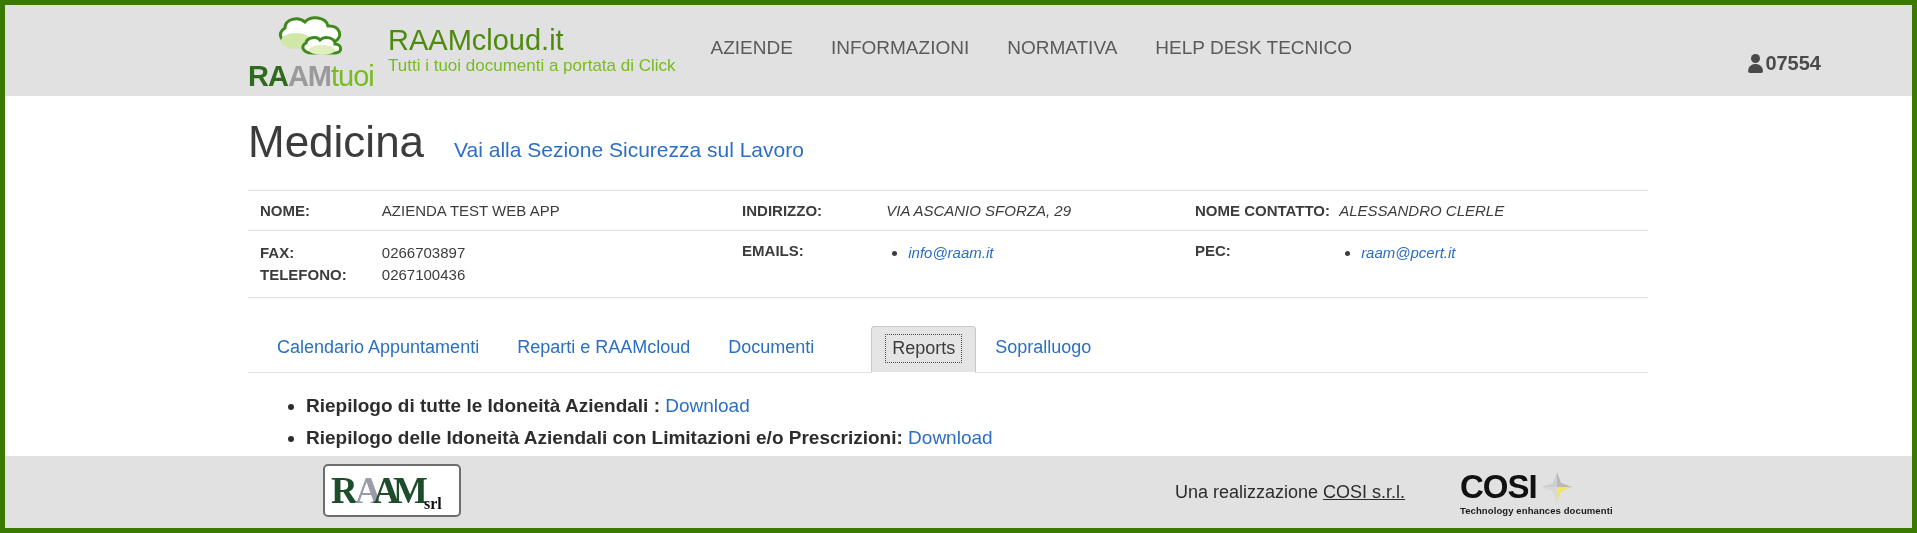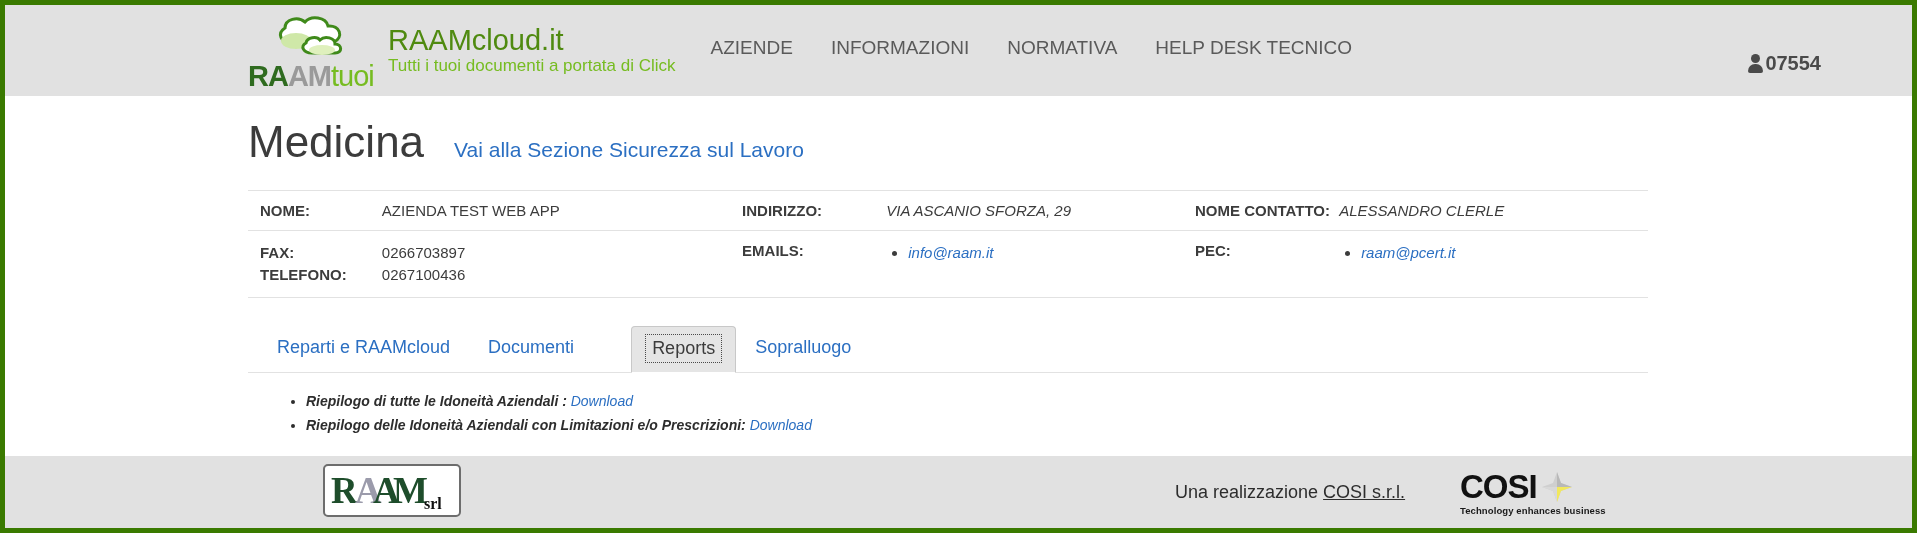--- a/index.html
+++ b/index.html
@@ -129,22 +129,22 @@
   }
   .tab.active .focus-ring {
     display: block; border: 1px dotted #4a4a4a;
     padding: 3px 6px; margin: -4px -7px;
   }
 
   
   .reports { margin-top: 18px; padding-left: 36px; }
   .reports ul { margin: 0; padding-left: 22px; }
   .reports li {
-    font-size: 14px; font-weight: bold; color: #2d2d2d;
-    line-height: 1.55; margin-bottom: 3px; font-style: italic;
+    font-size: 19px; font-weight: bold; color: #2d2d2d;
+    line-height: 1.55; margin-bottom: 3px;
   }
   .dl-link {
     color: #2b6fc2; font-weight: normal; text-decoration: none; cursor: pointer;
   }
 
   
   .footer {
     flex: 0 0 auto; background: #e1e1e1; height: 72px;
     display: flex; align-items: center; position: relative;
   }
@@ -257,20 +257,21 @@
               <li>
                 <a class="email-link">raam@pcert.it</a>
               </li>
             </ul>
           </td>
         </tr>
       </tbody>
         </table>
 
       <div class="tabs">
+        <a class="tab">Calendario Appuntamenti</a>
         <a class="tab">Reparti e RAAMcloud</a>
         <a class="tab">Documenti</a>
         <a class="tab active">
             <span class="focus-ring">Reports</span>
           </a>
         <a class="tab">Sopralluogo</a>
       </div>
 
       <div class="reports">
         <ul>
@@ -308,17 +309,17 @@
     <div class="cosi-logo">
       <div class="cosi-row">
         <span class="cosi-word">COSI</span>
         <svg width="30" height="30" viewBox="0 0 30 30">
           <path d="M15 0 L19 11 L30 15 L19 19 L15 30 L11 19 L0 15 L11 11 Z" fill="#cfcfcf"></path>
           <path d="M15 0 L19 11 L30 15 L15 15 Z" fill="#b8b8b8"></path>
           <path d="M15 15 L30 15 L19 19 L15 30 Z" fill="#f2e85c"></path>
           <path d="M15 15 L15 30 L11 19 L0 15 Z" fill="#d8d8d8"></path>
         </svg>
       </div>
-      <div class="cosi-tag">Technology enhances business</div>
+      <div class="cosi-tag">Technology enhances documenti</div>
     </div>
   </div>
 
 </div>
 
 </body></html>

